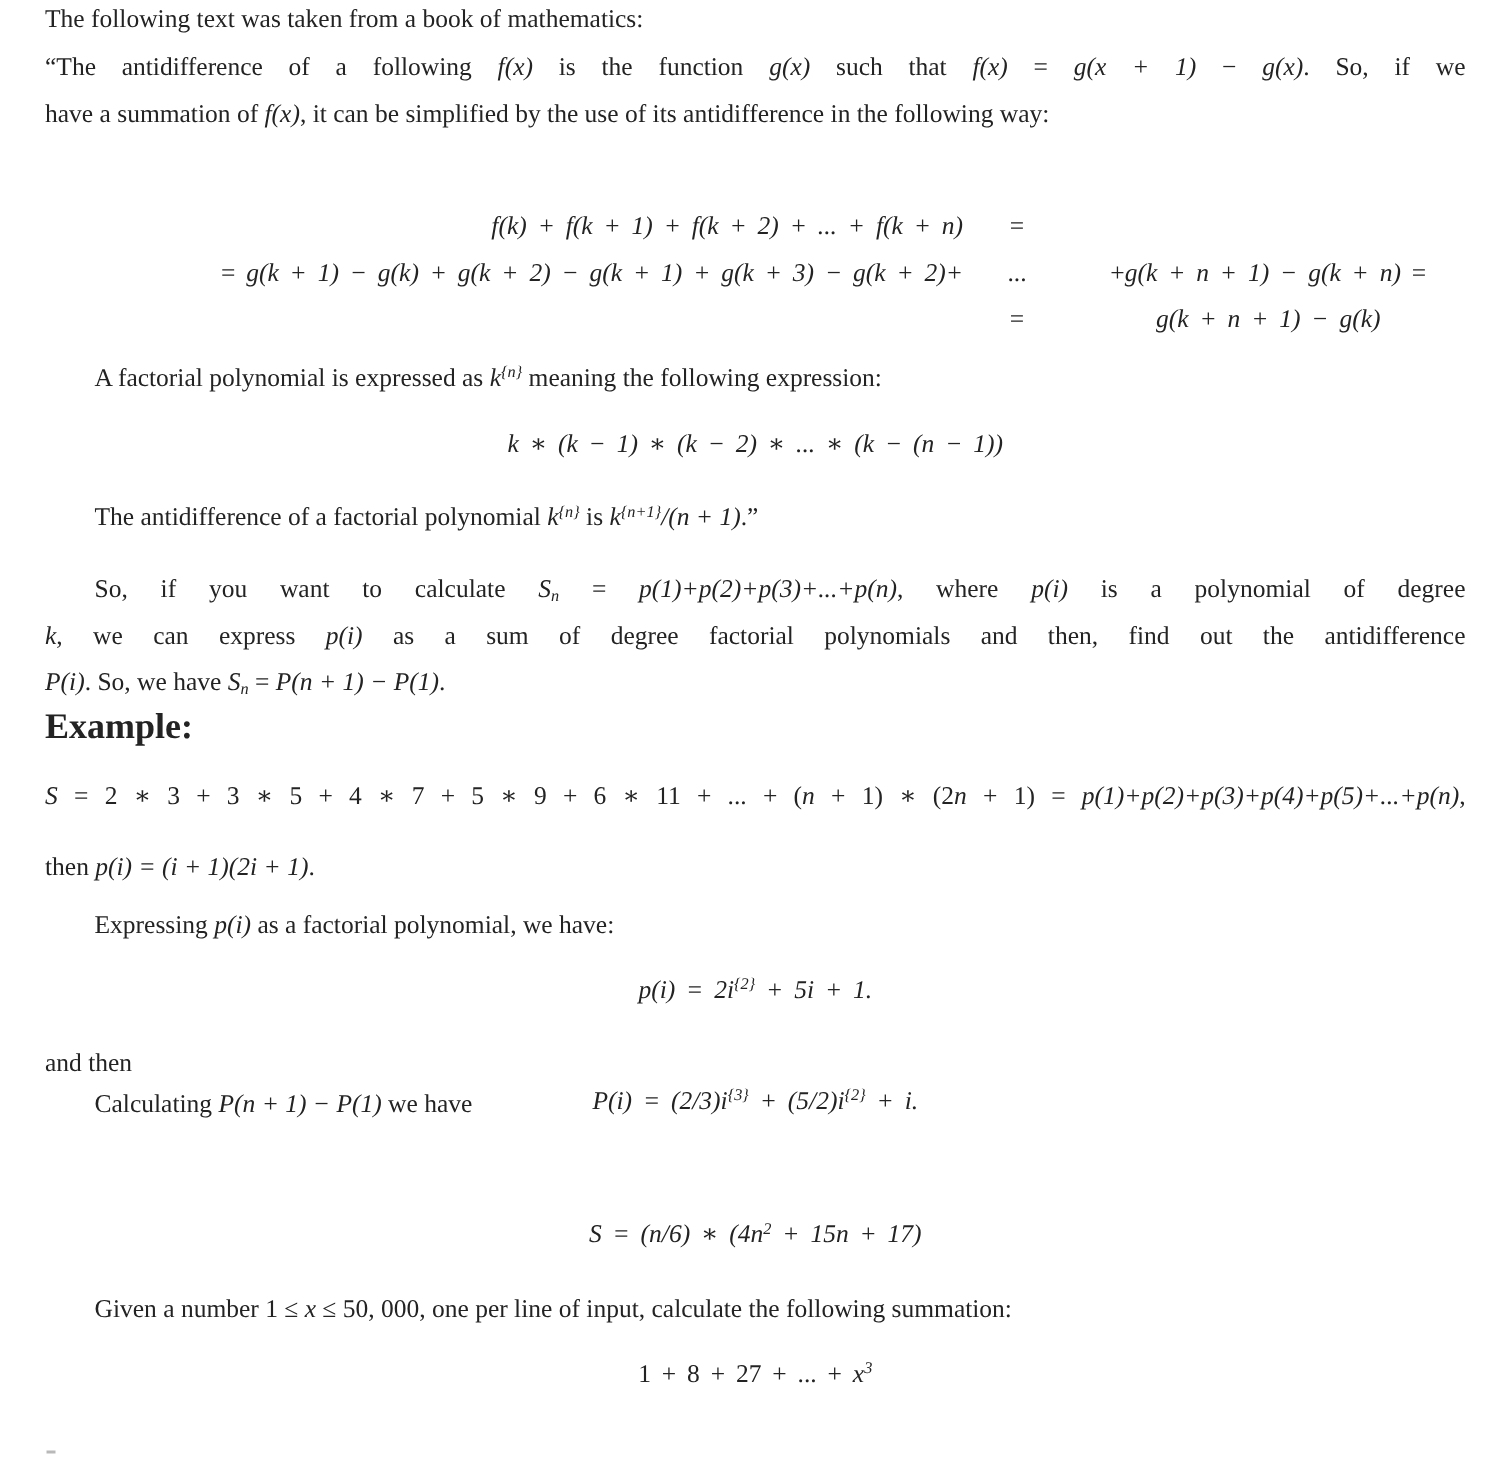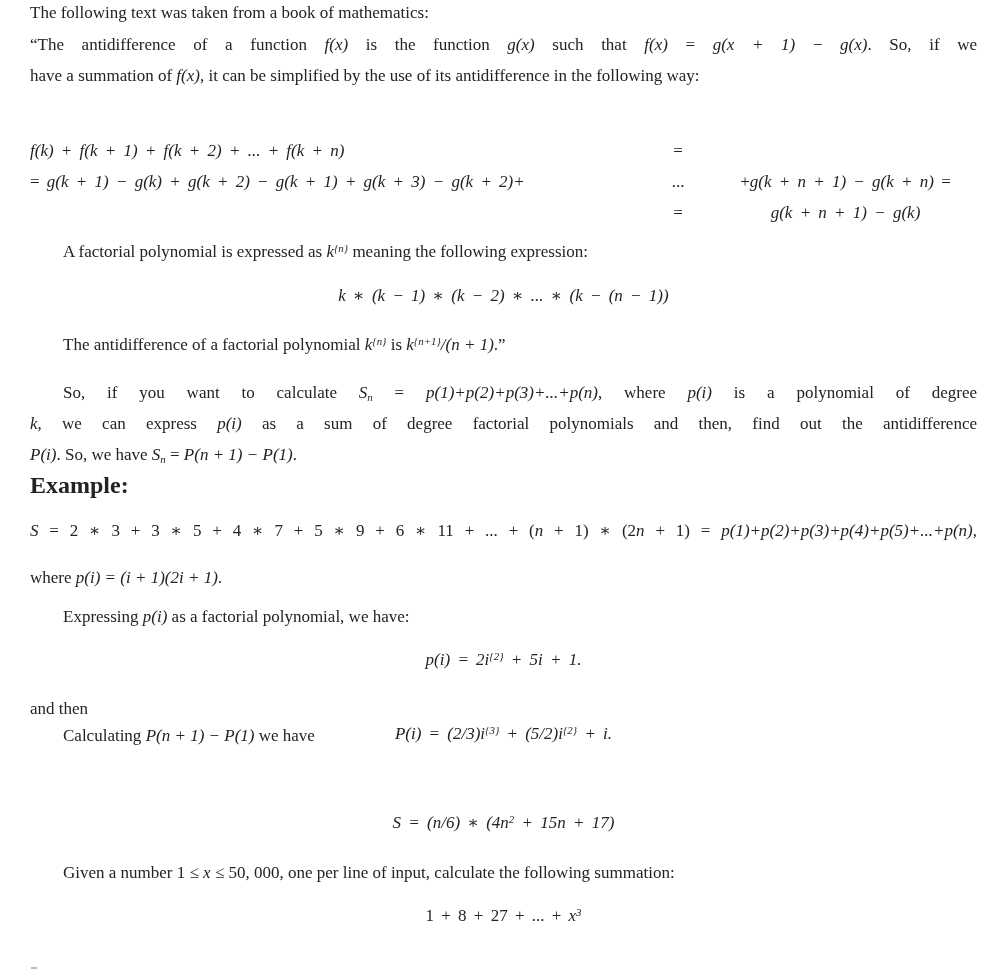--- a/index.html
+++ b/index.html
@@ -19,33 +19,33 @@
   .math{word-spacing:3px;}
   .it{font-style:italic;}
   .bd{font-weight:bold;font-size:24px;}
   sup{font-size:64%;vertical-align:0.5em;line-height:0;}
   sub{font-size:64%;vertical-align:-0.25em;line-height:0;}
   .eqnarray{position:absolute;left:30px;top:135px;width:947px;}
   .eqrow{
     display:grid;grid-template-columns:612px 72px 1fr;height:31px;
     align-items:center;font-size:17px;word-spacing:3px;
   }
-  .eqrow .c1{}
+  .eqrow .c1{text-align:right;}
   .eqrow .c2{text-align:center;}
   .eqrow .c3{text-align:center;}
   .smudge{position:absolute;left:31px;top:967px;width:6px;height:2px;background:#b9b9b9;}
 </style>
 </head>
 <body>
 
 <div class="page">
 
   <div class="line" style="top:2px"><span>The following text was taken from a book of mathematics:</span></div>
 
-  <div class="line jl" style="top:34px"><span>“The antidifference of a function </span><span class="it">f(x)</span><span> is the function </span><span class="it">g(x)</span><span> such that </span><span class="it">f(x)</span><span> = </span><span class="it">g(x + 1)</span><span> − </span><span class="it">g(x)</span><span>. So, if we</span></div>
+  <div class="line jl" style="top:34px"><span>“The antidifference of a following </span><span class="it">f(x)</span><span> is the function </span><span class="it">g(x)</span><span> such that </span><span class="it">f(x)</span><span> = </span><span class="it">g(x + 1)</span><span> − </span><span class="it">g(x)</span><span>. So, if we</span></div>
   <div class="line" style="top:65px"><span>have a summation of </span><span class="it">f(x)</span><span>, it can be simplified by the use of its antidifference in the following way:</span></div>
 
   <div class="eqnarray">
     <div class="eqrow">
       <div class="c1"><span class="it">f(k) + f(k + 1) + f(k + 2) + ... + f(k + n)</span></div>
       <div class="c2"><span>=</span></div>
       <div class="c3"></div>
     </div>
     <div class="eqrow">
       <div class="c1"><span>= </span><span class="it">g(k + 1) − g(k) + g(k + 2) − g(k + 1) + g(k + 3) − g(k + 2)+</span></div>
@@ -66,21 +66,21 @@
   <div class="line indent" style="top:334px"><span>The antidifference of a factorial polynomial </span><span class="it">k</span><sup class="it">{n}</sup><span> is </span><span class="it">k</span><sup class="it">{n+1}</sup><span class="it">/(n + 1)</span><span>.”</span></div>
 
   <div class="line indent jl" style="top:382px"><span>So, if you want to calculate </span><span class="it">S</span><sub class="it">n</sub><span> = </span><span class="it">p(1)+p(2)+p(3)+...+p(n)</span><span>, where </span><span class="it">p(i)</span><span> is a polynomial of degree</span></div>
   <div class="line jl" style="top:413px"><span class="it">k</span><span>, we can express </span><span class="it">p(i)</span><span> as a sum of degree factorial polynomials and then, find out the antidifference</span></div>
   <div class="line" style="top:444px"><span class="it">P(i)</span><span>. So, we have </span><span class="it">S</span><sub class="it">n</sub><span> = </span><span class="it">P(n + 1) − P(1)</span><span>.</span></div>
 
   <div class="line" style="top:474px"><span class="bd">Example:</span></div>
 
   <div class="line jl" style="top:520px"><span class="it">S</span><span> = 2 ∗ 3 + 3 ∗ 5 + 4 ∗ 7 + 5 ∗ 9 + 6 ∗ 11 + ... + (</span><span class="it">n</span><span> + 1) ∗ (2</span><span class="it">n</span><span> + 1) = </span><span class="it">p(1)+p(2)+p(3)+p(4)+p(5)+...+p(n)</span><span>,</span></div>
 
-  <div class="line" style="top:567px"><span>where </span><span class="it">p(i) = (i + 1)(2i + 1)</span><span>.</span></div>
+  <div class="line" style="top:567px"><span>then </span><span class="it">p(i) = (i + 1)(2i + 1)</span><span>.</span></div>
 
   <div class="line indent" style="top:606px"><span>Expressing </span><span class="it">p(i)</span><span> as a factorial polynomial, we have:</span></div>
 
   <div class="line center math" style="top:649px"><span class="it">p(i) = 2i</span><sup class="it">{2}</sup><span class="it"> + 5i + 1.</span></div>
 
   <div class="line" style="top:698px"><span>and then</span></div>
 
   <div class="line center math" style="top:723px"><span class="it">P(i) = (2/3)i</span><sup class="it">{3}</sup><span class="it"> + (5/2)i</span><sup class="it">{2}</sup><span class="it"> + i.</span></div>
 
   <div class="line indent" style="top:725px"><span>Calculating </span><span class="it">P(n + 1) − P(1)</span><span> we have</span></div>

